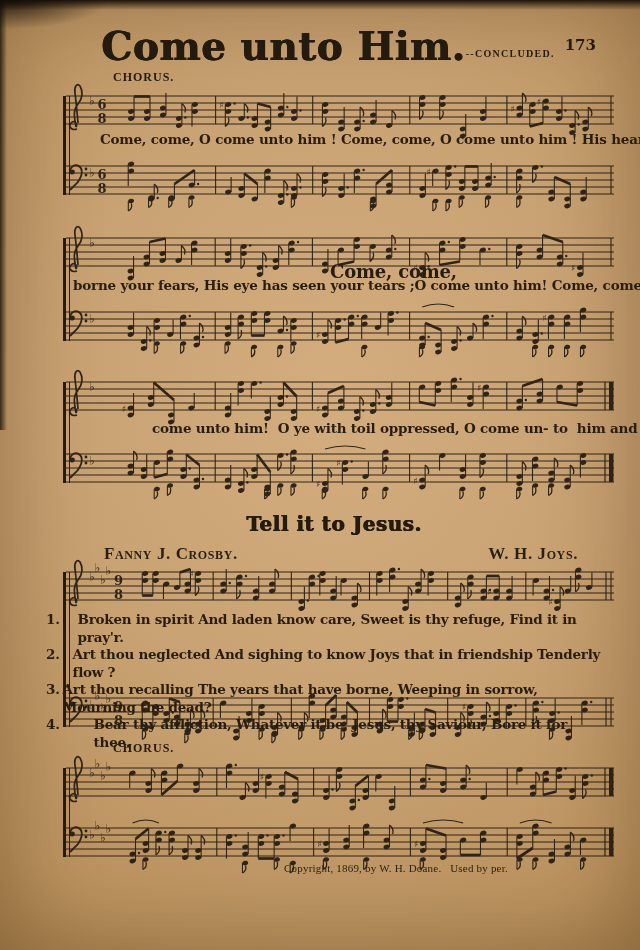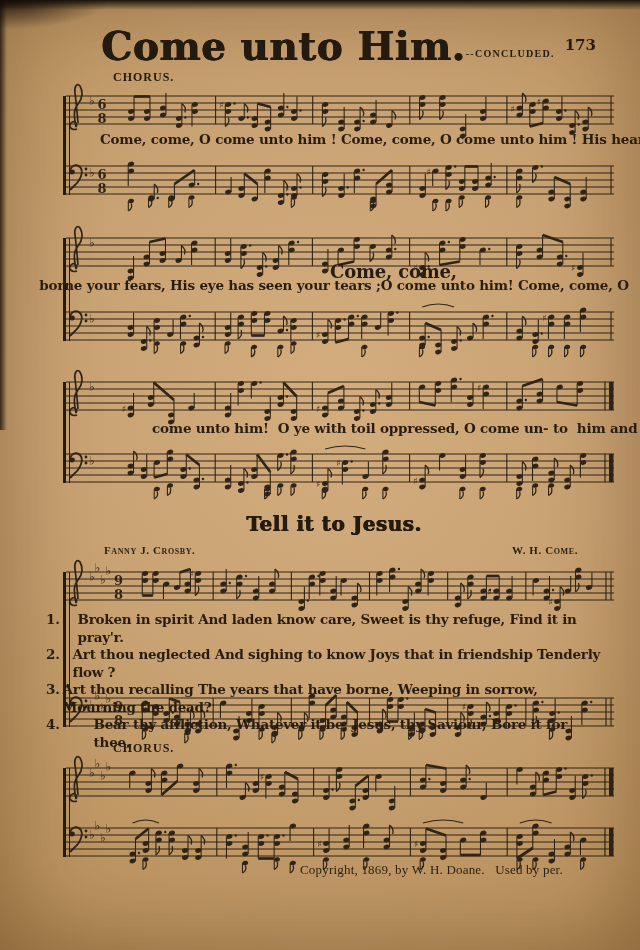--- a/index.html
+++ b/index.html
@@ -28,37 +28,37 @@
   .staff{position:absolute;left:62px;width:556px;height:62px}
   .st1{top:80px}.st2{top:150px}.st3{top:222px}.st4{top:296px}.st5{top:366px}
   .st6{top:438px}.st7{top:556px}.st8{top:682px}.st9{top:752px}.st10{top:812px}
   .brace{position:absolute;left:63px;width:7px;border-left:3.5px solid #241b10;
          border-right:1.6px solid #241b10;box-sizing:border-box}
   .b1{top:96px;height:99px}.b2{top:238px;height:103px}.b3{top:382px;height:101px}
   .b4{top:572px;height:155px}.b5{top:768px;height:89px}
   .lyric{position:absolute;font-weight:bold;font-size:13.5px;letter-spacing:-.2px;
          color:#281d10;white-space:pre}
   .l1{left:100px;top:131px}
-  .l2{left:73px;top:277px;width:522px;display:flex;justify-content:center}
+  .l2{left:73px;top:277px;width:522px;display:flex;justify-content:space-between}
   .interj{left:330px;top:261px;font-size:18px}
   .l3{left:152px;top:420px}
   .l4{left:108px;top:798px}
   .header2{position:absolute;top:512px;left:0;right:0;text-align:center;transform:translateX(14px)}
   .title2{font-size:20px;color:#241a0d}
   .author{position:absolute;top:544px;font-family:"Liberation Serif",serif;font-weight:bold;
-          font-size:11px;font-variant:small-caps;letter-spacing:.6px;color:#2a1f11}
+          font-size:17px;font-variant:small-caps;letter-spacing:.6px;color:#2a1f11}
   .aul{left:104px}.aur{right:62px}
   .verses{position:absolute;left:46px;top:611px;right:32px}
   .verse-row{display:flex;font-weight:bold;font-size:13.5px;line-height:17.5px;
              letter-spacing:-.25px;color:#281d10}
   .verse-row .vnum{flex:0 0 auto}
   .v1 .vnum{margin-right:18px}.v2 .vnum{margin-right:13px}
   .v3 .vnum{margin-right:3px}.v4 .vnum{margin-right:34px}
-  .copyright{position:absolute;left:300px;top:862px;font-family:"Liberation Serif",serif;
-             font-size:13px;letter-spacing:.2px;color:#2d2113;white-space:pre}
+  .copyright{position:absolute;left:284px;top:862px;font-family:"Liberation Serif",serif;
+             font-size:11px;letter-spacing:.2px;color:#2d2113;white-space:pre}
 </style>
 </head>
 <body>
 
 <div id="page">
   <div class="edge-top"></div>
   <div class="edge-left"></div>
   <div class="corner"></div>
 
   <div class="header1">
@@ -1414,21 +1414,21 @@
   <div class="lyric l2">
     <span>borne your fears, His eye has seen your tears ;</span>
     <span>O come unto him! Come, come, O</span>
   </div>
   <div class="lyric l3">come unto him!  O ye with toil oppressed, O come un- to  him and rest.</div>
 
   <div class="header2">
     <span class="bl title2">Tell it to Jesus.</span>
   </div>
   <div class="author aul">Fanny J. Crosby.</div>
-  <div class="author aur">W. H. Come.</div>
+  <div class="author aur">W. H. Joys.</div>
 
   <div class="verses">
     <div class="verse-row v1">
       <span class="vnum">1.</span>
       <span>Broken in spirit And laden know care, Sweet is thy refuge, Find it in pray'r.</span>
     </div>
     <div class="verse-row v2">
       <span class="vnum">2.</span>
       <span>Art thou neglected And sighing to know Joys that in friendship Tenderly flow ?</span>
     </div>

